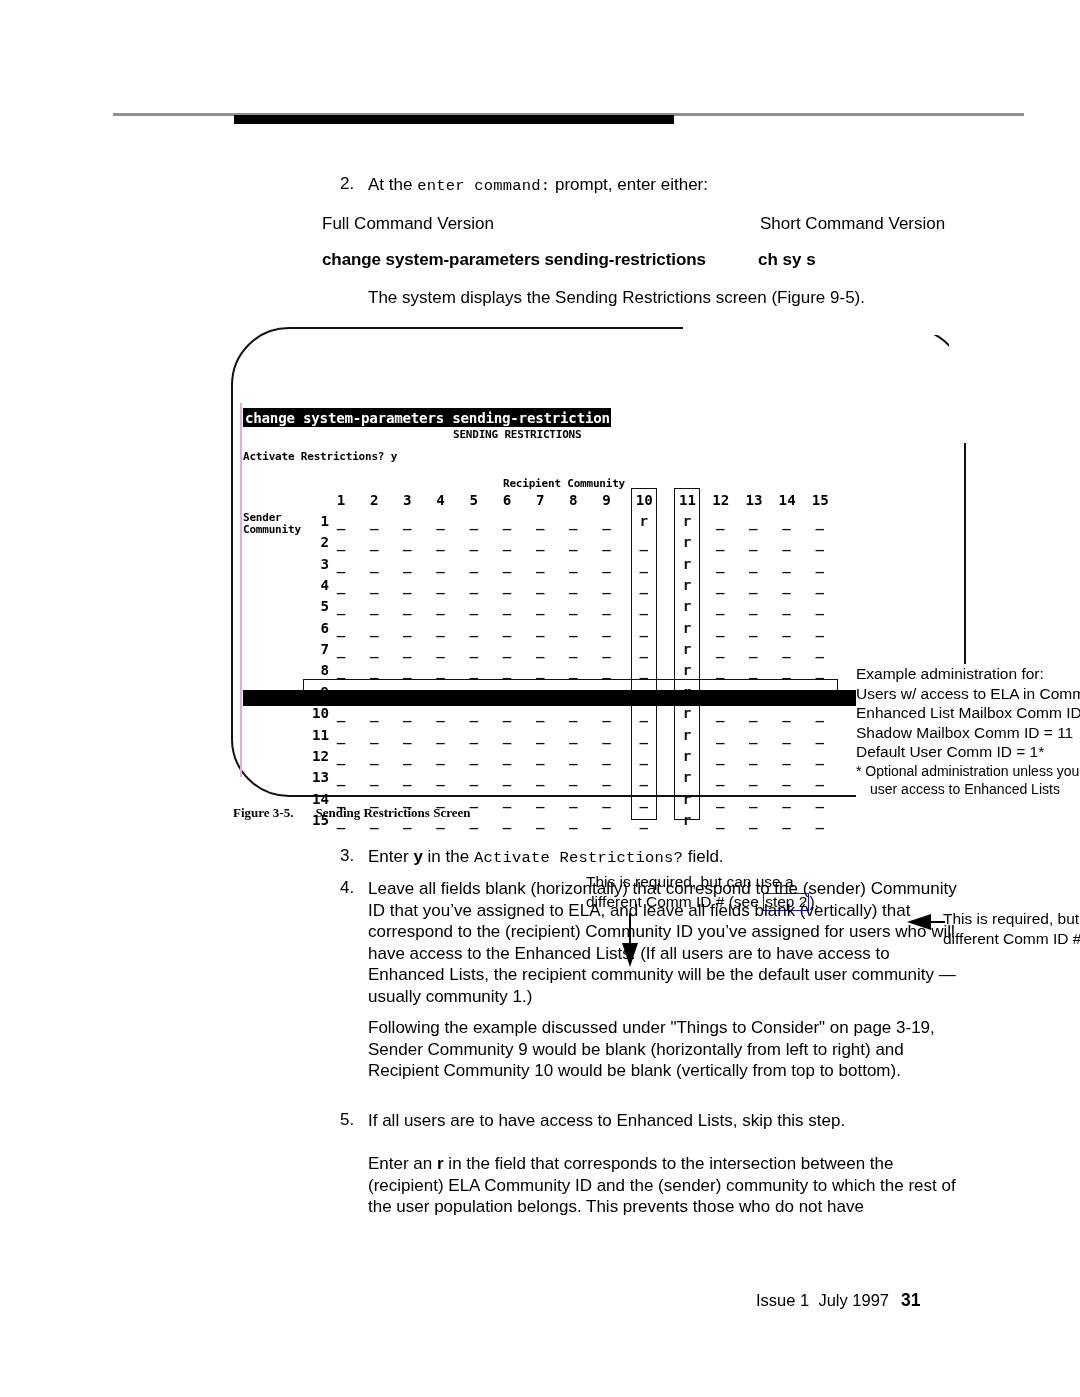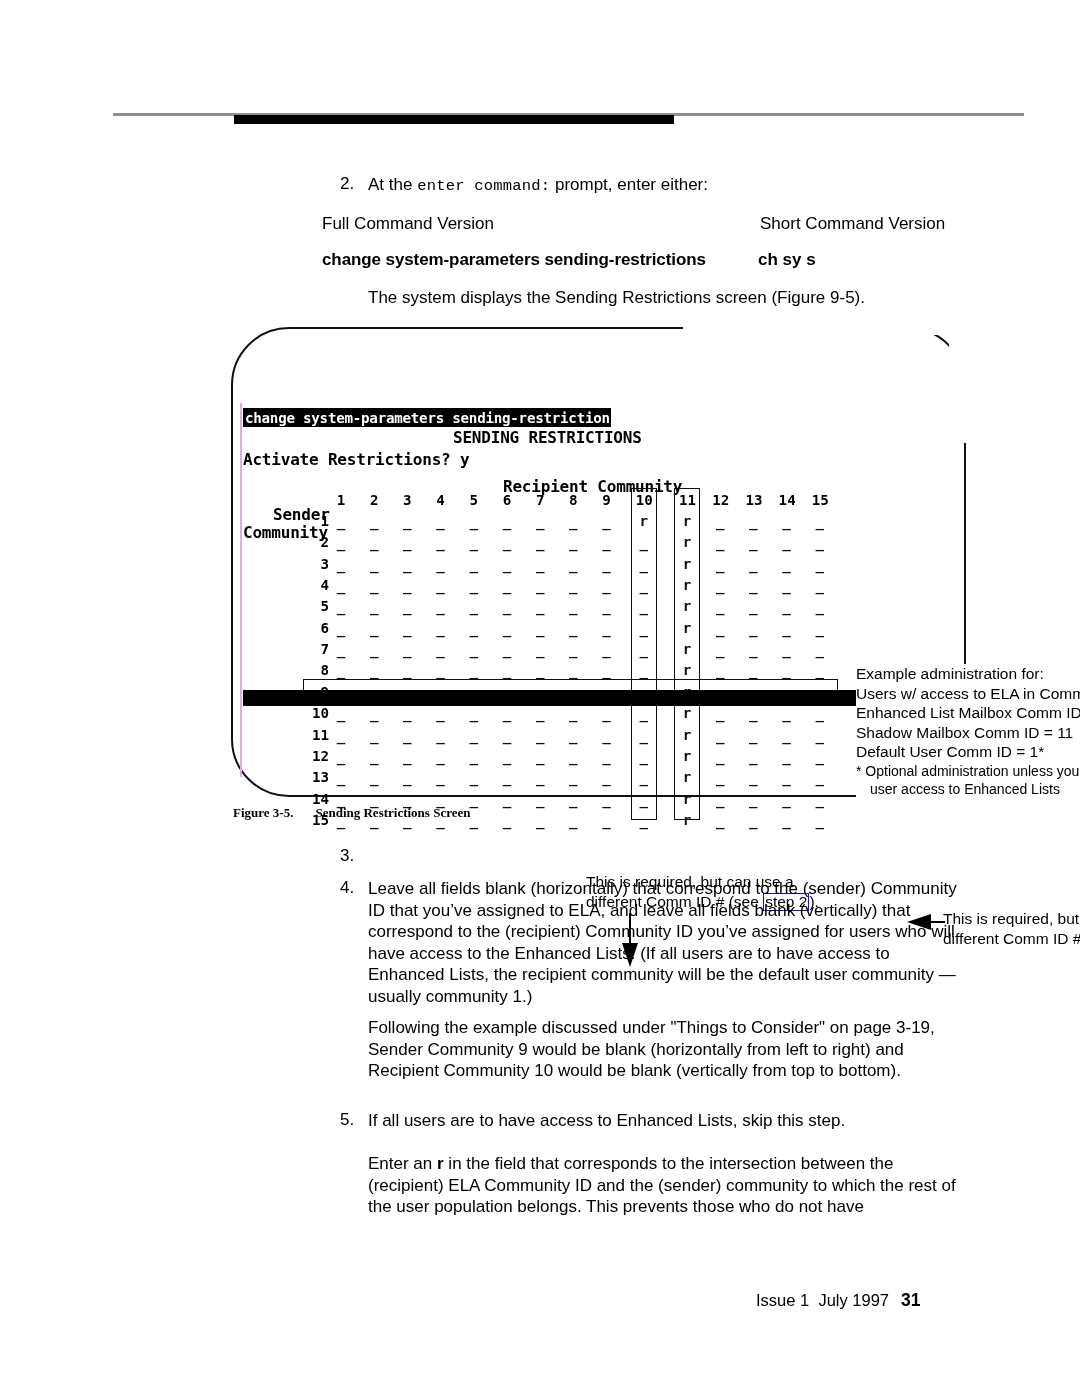--- a/index.html
+++ b/index.html
@@ -56,35 +56,35 @@
     position:absolute;left:452px;top:-6px;width:300px;height:14px;background:#fff;
   }
   .bezel-mask-right{
     position:absolute;left:718px;top:-4px;width:24px;height:120px;background:#fff;
   }
   .pink-rail{
     position:absolute;left:9px;top:76px;width:2px;height:374px;background:#e8a9e0;
   }
   .tline{
     font-family:"DejaVu Sans Mono", monospace;
-    font-size:16px;font-weight:bold;letter-spacing:-.2px;white-space:pre;
+    font-size:11px;font-weight:bold;letter-spacing:-.2px;white-space:pre;
     position:absolute;
   }
   .cmdbar{
     position:absolute;left:12px;top:81px;width:368px;height:19px;background:#000;
   }
   .cmdbar span{
     position:absolute;left:2px;top:1.5px;color:#fff;
     font-family:"DejaVu Sans Mono", monospace;
     font-size:14.2px;font-weight:bold;letter-spacing:-.25px;white-space:pre;
   }
   .scrname{position:absolute;left:222px;top:101px;}
   .activate{position:absolute;left:12px;top:123px;}
   .recip-hdr{position:absolute;left:272px;top:150px;}
-  .sender-lbl{position:absolute;left:12px;top:178px;padding-left:30px;}
+  .sender-lbl{position:absolute;left:12px;top:184px;}
   .comm-lbl{position:absolute;left:12px;top:196px;}
 
   
   .matrix{position:absolute;left:0;top:0;}
   .colhdr,.rowhdr,.cell{
     position:absolute;
     font-family:"DejaVu Sans Mono", monospace;
     font-size:14.2px;font-weight:bold;
     text-align:center;width:16px;
   }
@@ -460,20 +460,21 @@
       </svg>
     </span>
   </div>
 
   <div class="figcap">
     <span>Figure 3-5.</span><span class="t">Sending Restrictions Screen</span>
   </div>
 
   <div class="step" id="step3">
     <span class="num">3.</span>
+    <span class="txt"><span>Enter</span> <span class="b">y</span> <span>in the</span> <span class="mono">Activate Restrictions?</span> <span>field.</span></span>
   </div>
 
   <div class="step" id="step4">
     <span class="num">4.</span>
     <span class="txt">Leave all fields blank (horizontally) that correspond to the (sender) Community ID that you’ve assigned to ELA, and leave all fields blank (vertically) that correspond to the (recipient) Community ID you’ve assigned for users who will have access to the Enhanced Lists. (If all users are to have access to Enhanced Lists, the recipient community will be the default user community — usually community 1.)</span>
   </div>
 
   <div id="para4">Following the example discussed under "Things to Consider" on page 3-19, Sender Community 9 would be blank (horizontally from left to right) and Recipient Community 10 would be blank (vertically from top to bottom).</div>
 
   <div class="step" id="step5">

